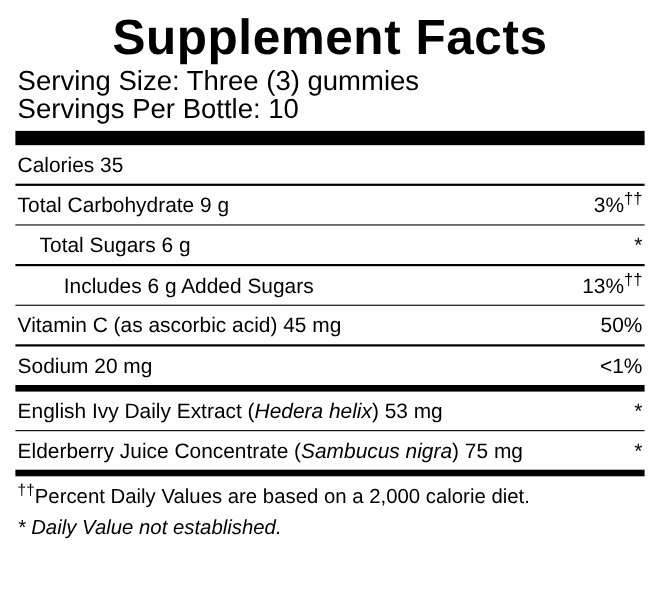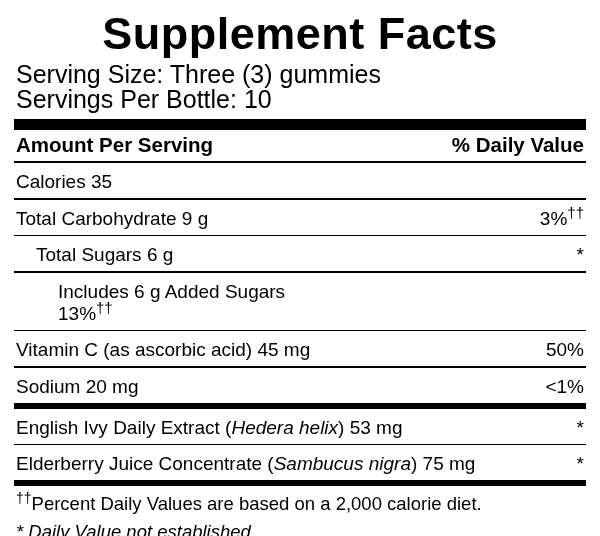--- a/index.html
+++ b/index.html
@@ -51,21 +51,21 @@
     font-size: 19px;
     line-height: 22px;
     padding: 8px 2px 5px 2px;
   }
   .row.header {
     font-weight: bold;
     font-size: 20.5px;
     padding: 4px 2px 5px 2px;
   }
   .indent1 { padding-left: 22px; gap: 41px; }
-  .indent2 { padding-left: 44px; flex-direction: column; }
+  .indent2 { padding-left: 44px; }
   .amount { text-align: left; }
   .dv { text-align: right; white-space: nowrap; }
   .dv .dagger { font-size: 15px; vertical-align: super; line-height: 0; }
   .star { font-size: 19px; }
   .ital { font-style: italic; }
   .footnote {
     font-size: 18.5px;
     line-height: 23px;
     padding: 6px 2px 0 2px;
   }
@@ -77,24 +77,20 @@
 
 <div class="panel">
 
   <div class="title">Supplement Facts</div>
 
   <div class="serving-line">Serving Size: Three (3) gummies</div>
   <div class="serving-line">Servings Per Bottle: 10</div>
 
   <div class="rule rule-thick"></div>
 
-  <div class="row header">
-    <span class="amount">Amount Per Serving</span>
-    <span class="dv">% Daily Value</span>
-  </div>
 
   <div class="rule rule-thin"></div>
 
   <div class="row">
     <span class="amount">Calories 35</span>
     <span class="dv"></span>
   </div>
   <div class="rule rule-hair"></div>
 
   <div class="row">

